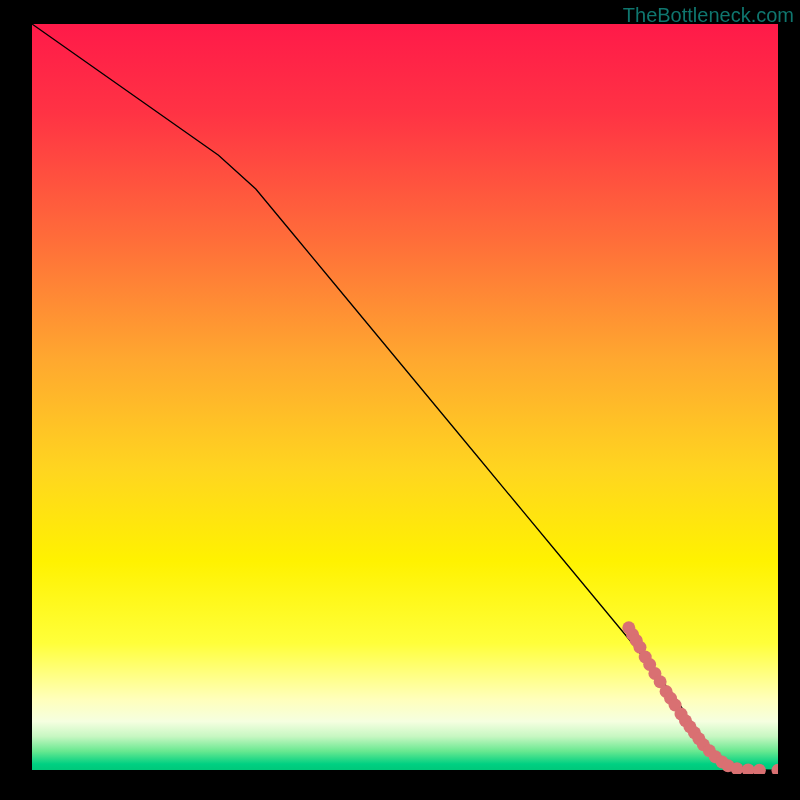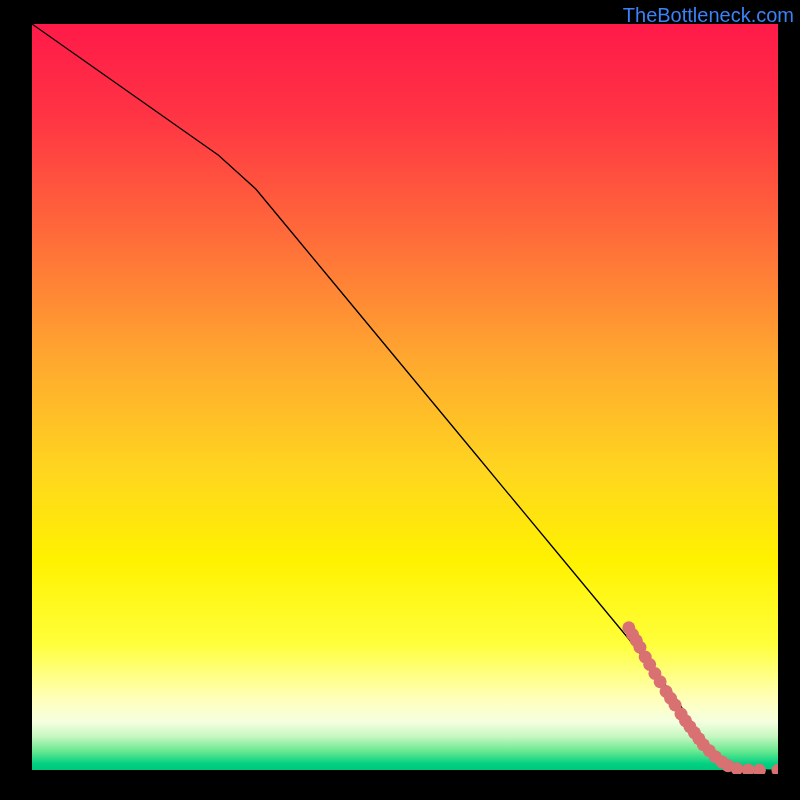--- a/index.html
+++ b/index.html
@@ -8,21 +8,21 @@
     width: 800px;
     height: 800px;
     background: #000;
     position: relative;
     font-family: Arial, Helvetica, sans-serif;
   }
   .watermark {
     position: absolute;
     top: 4px;
     right: 6px;
-    color: #3b82f6;
+    color: #0f766e;
     font-size: 20px;
     font-weight: 500;
     z-index: 20;
   }
   .plot {
     position: absolute;
     left: 32px;
     top: 24px;
     width: 746px;
     height: 750px;

